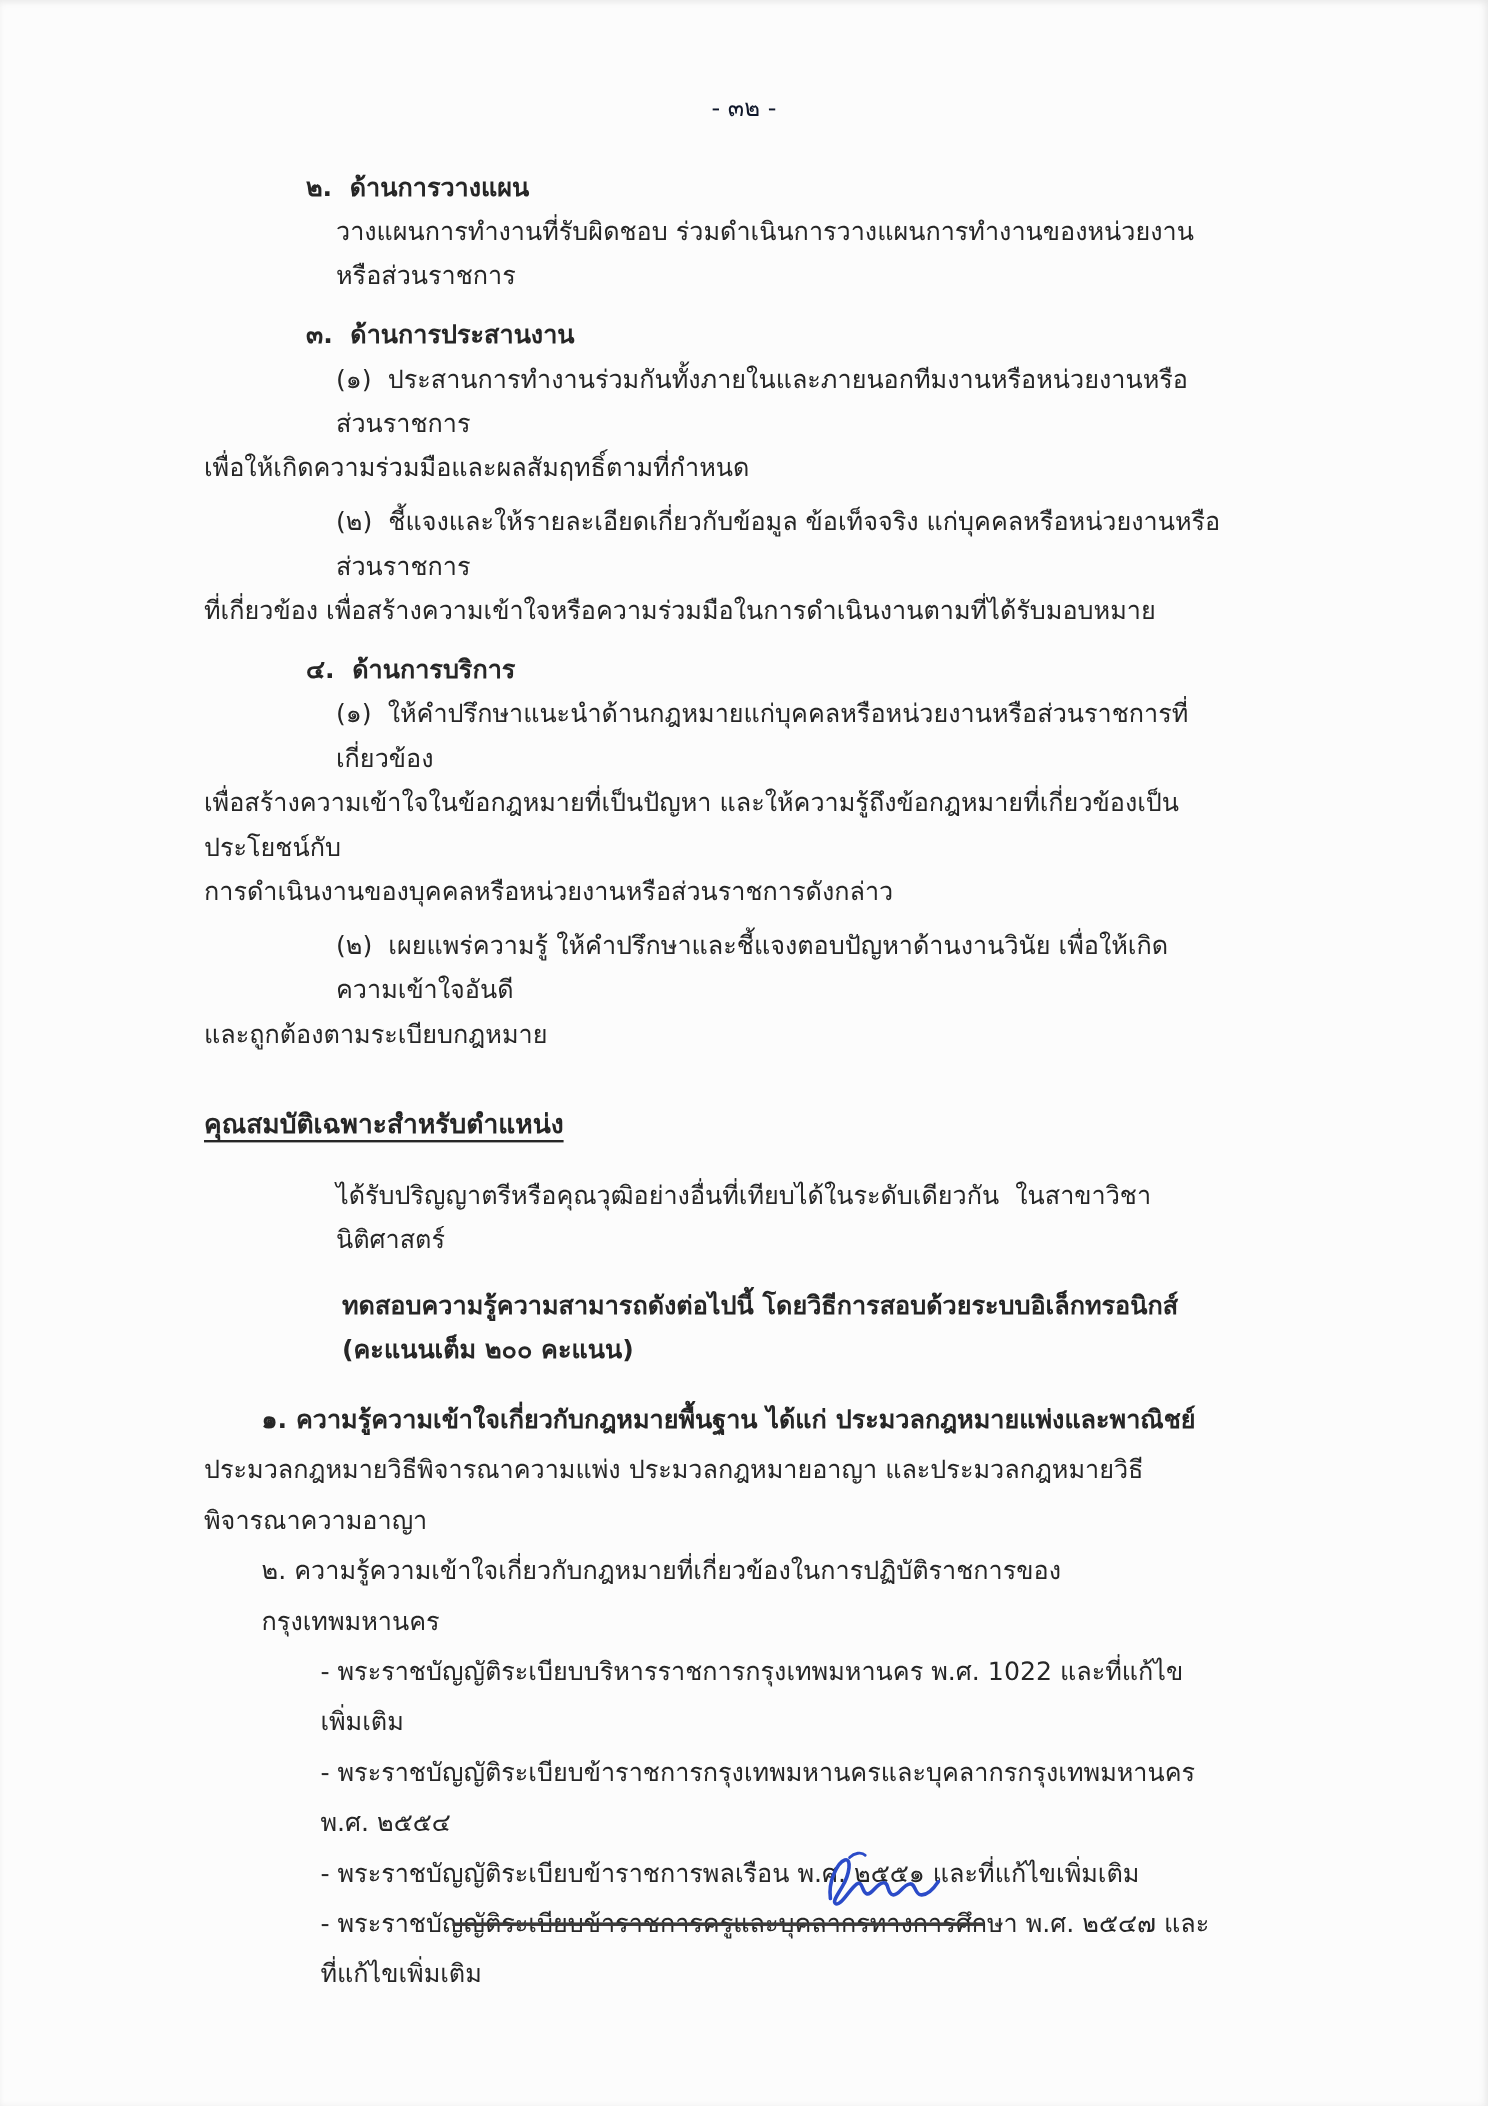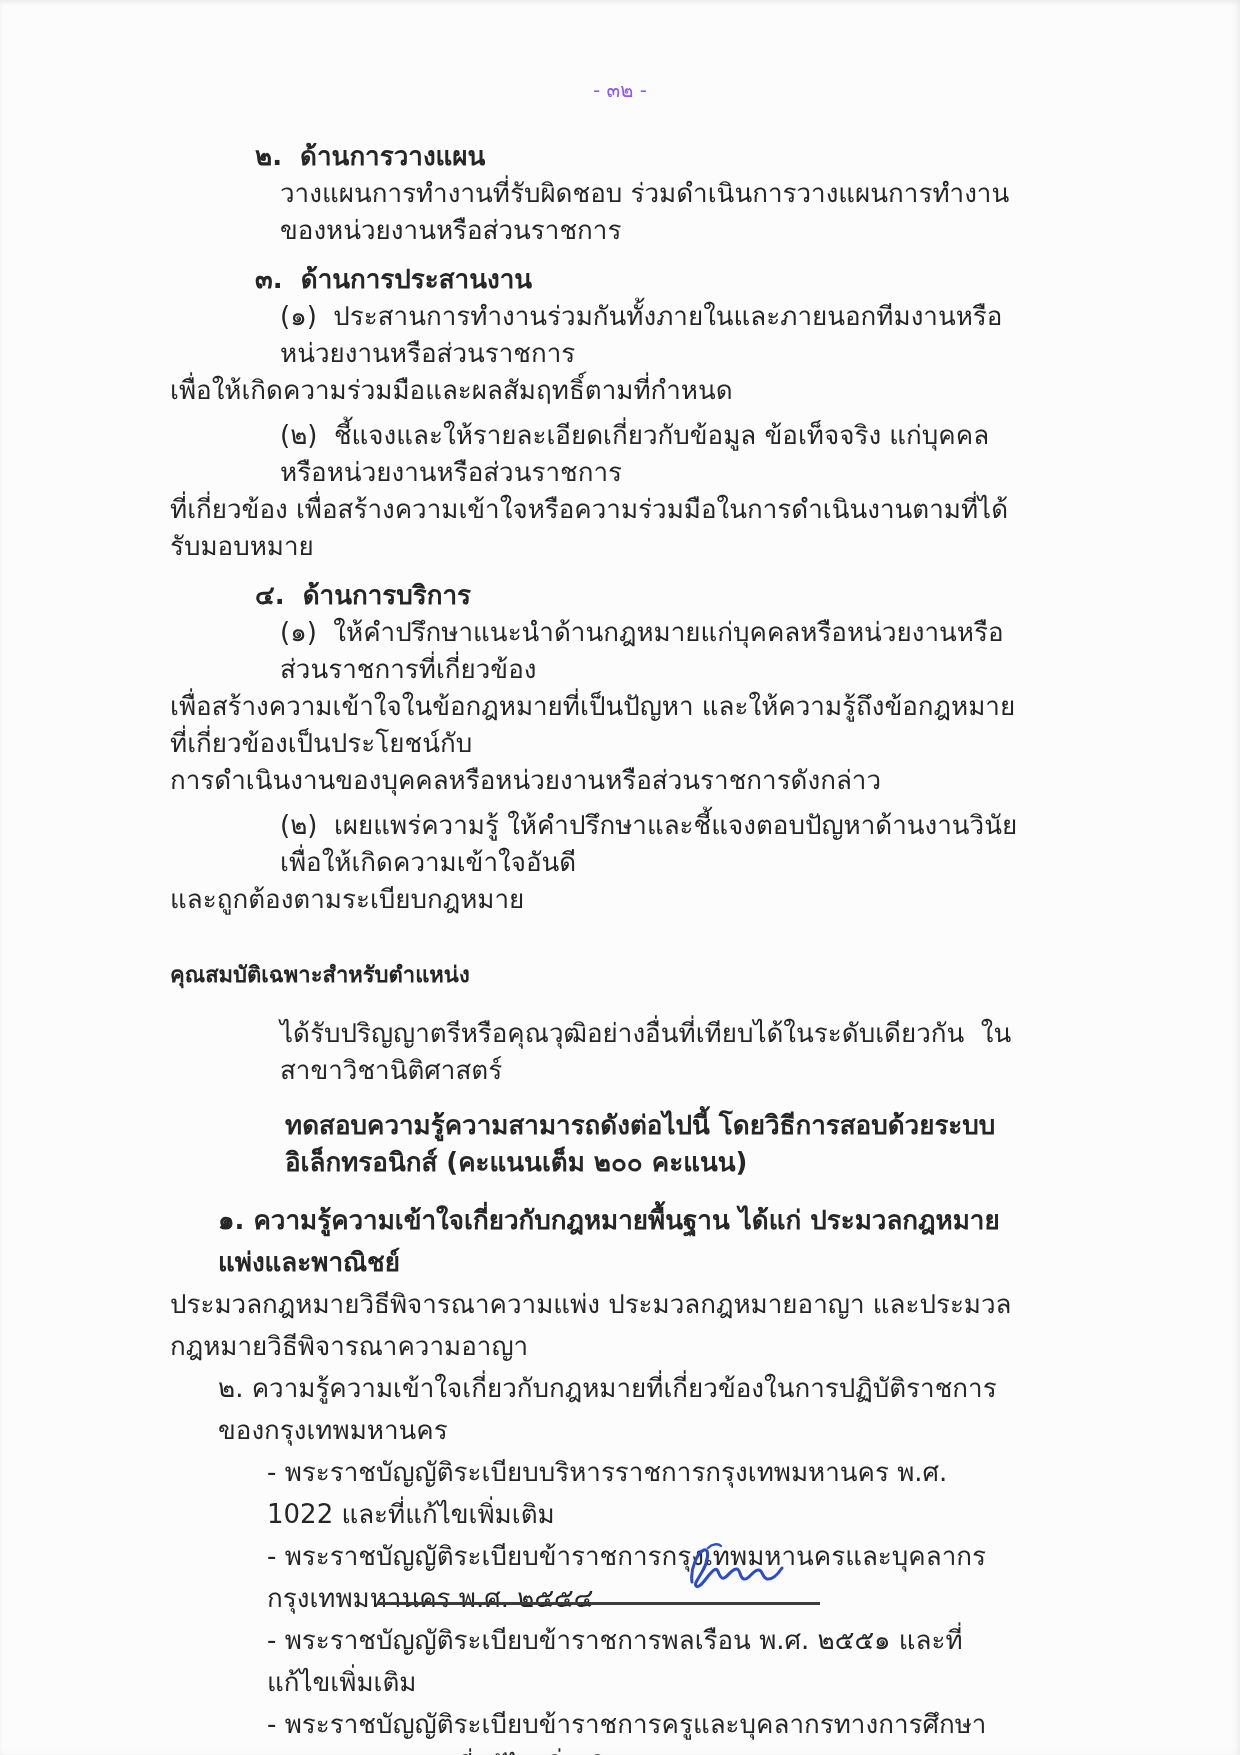--- a/index.html
+++ b/index.html
@@ -8,35 +8,36 @@
     width:1240px;height:1755px;
     margin:0 auto;
     background:#fcfcfc;
     font-family:"DejaVu Sans",sans-serif;
     color:#262626;
     overflow:hidden;
     box-shadow:inset -3px 0 6px rgba(0,0,0,0.05), inset 0 3px 5px rgba(0,0,0,0.04);
   }
   .page-number{
     position:absolute;top:74px;left:0;right:0;
-    text-align:center;font-size:20px;color:#8b5cf6;
+    text-align:center;font-size:20px;color:#0f172a;
   }
   .content{
     position:absolute;top:138px;left:170px;width:850px;
   }
-  .l{font-size:26px;line-height:37px;white-space:pre-wrap;}
+  .l{font-size:21px;line-height:37px;white-space:pre-wrap;}
   .duty-h{font-weight:bold;padding-left:85px;}
   .indent{padding-left:110px;}
   .gap8{margin-top:8px;}
   .gap12{margin-top:12px;}
   .gap38{margin-top:38px;}
   .gap33{margin-top:21px;}
   .gap18{margin-top:18px;font-weight:bold;}
   .uheading{
     font-size:22px;line-height:38px;font-weight:bold;
+    text-decoration:underline;
     text-underline-offset:6px;
     text-decoration-thickness:2px;
   }
   .wide{line-height:42px;}
   .pl48{padding-left:48px;}
   .pl97{padding-left:97px;}
   .pl115{padding-left:115px;}
   .signature{
     position:absolute;left:678px;top:1538px;width:120px;height:62px;
   }

